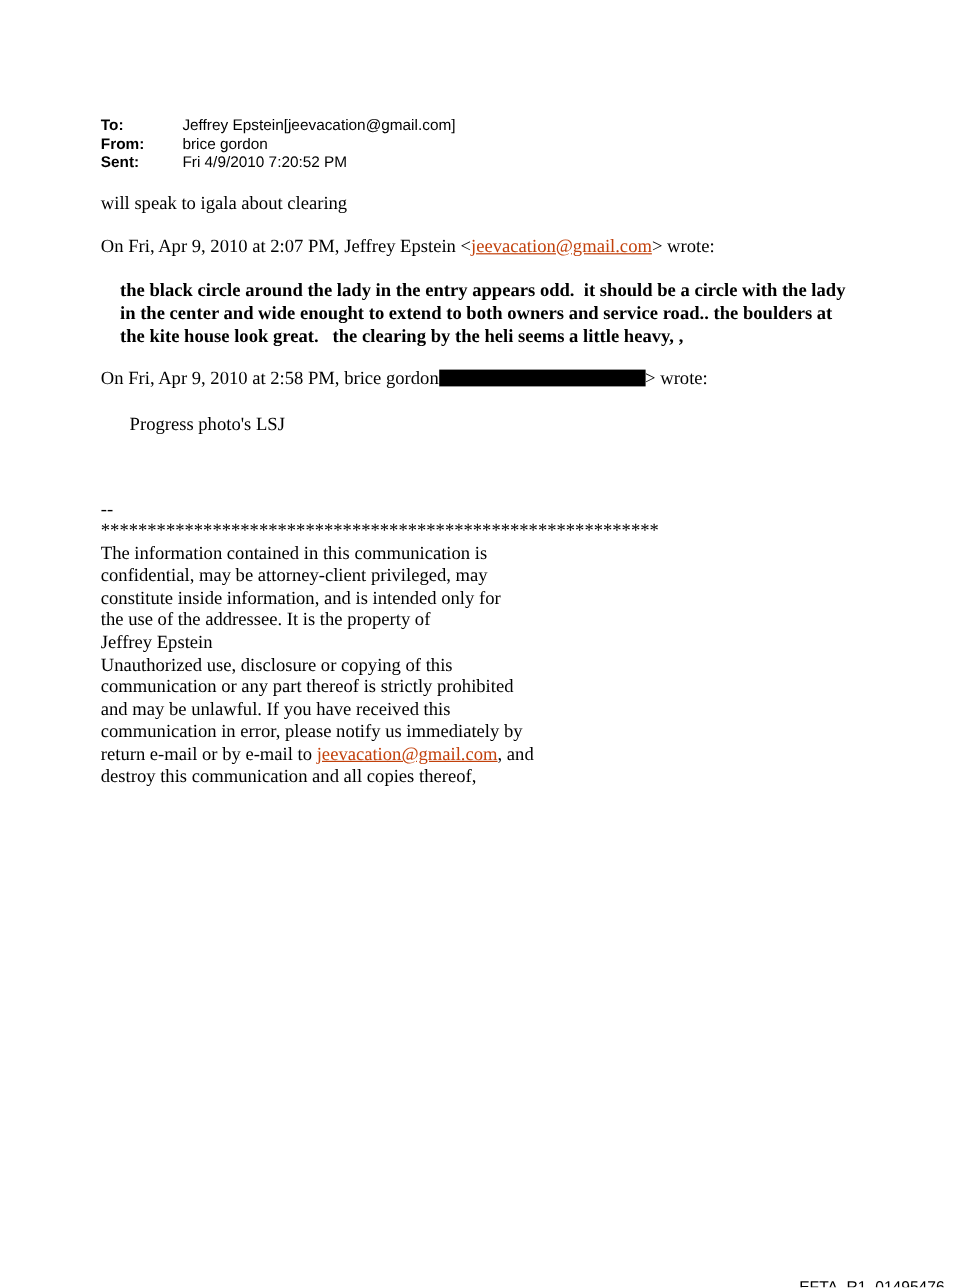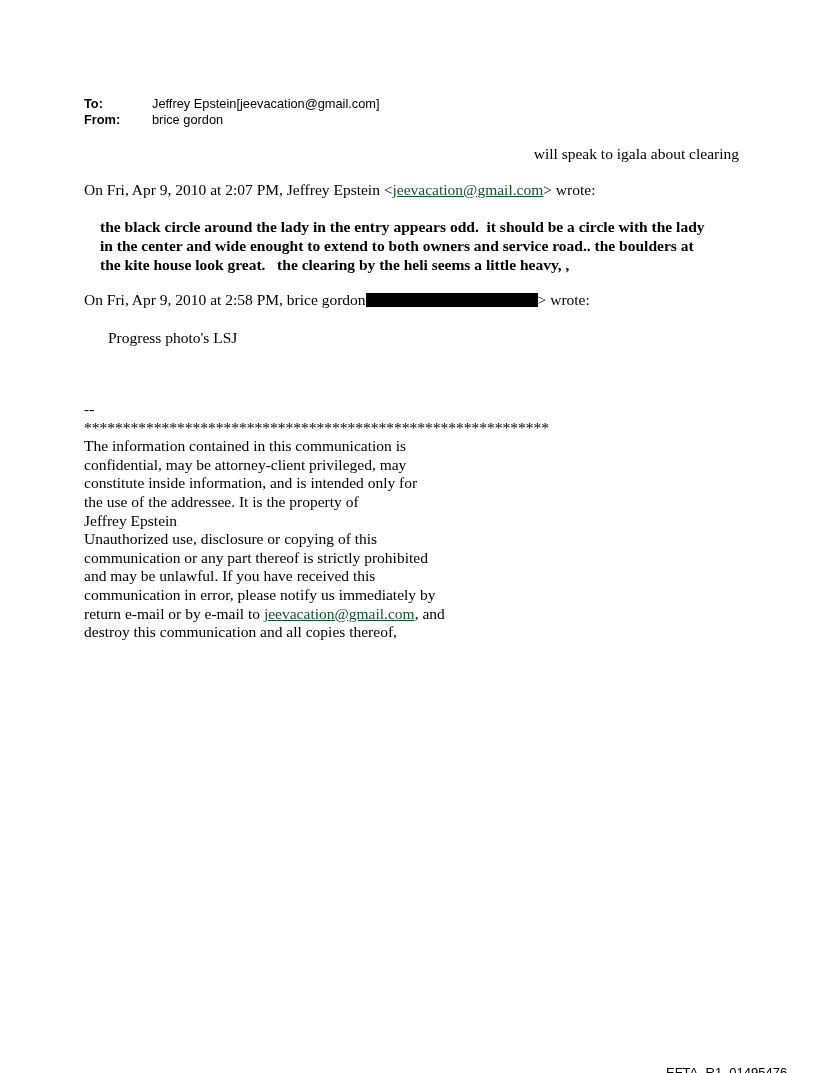--- a/index.html
+++ b/index.html
@@ -23,21 +23,21 @@
   .hdr {
     font-family: "Liberation Sans", sans-serif;
     font-size: 12.8px;
     line-height: 15.5px;
   }
   .hdr .lbl {
     display: inline-block;
     width: 68px;
     font-weight: 700;
   }
-  .opening   { margin: 17px 0 0 0; text-align: right; }
+  .opening   { margin: 17px 0 0 0; }
   .reply-line{ margin: 17px 0 0 0; }
   .quote1 {
     margin: 18px 0 0 16px;
     width: 614px;
     white-space: pre-wrap;
     font-weight: bold;
   }
   .reply-line2 { margin: 16px 0 0 0; }
   .quote2 { margin: 19px 0 12px 24px; }
   .signature {
@@ -45,21 +45,21 @@
     line-height: 18.6px;
   }
   .redaction-bar {
     display: inline-block;
     width: 172px;
     height: 14px;
     background: #000000;
     vertical-align: -2px;
   }
   a.email-link {
-    color: #14532d;
+    color: #c2410c;
     text-decoration: underline;
     cursor: pointer;
   }
   .bates {
     position: absolute;
     left: 666px;
     top: 1066px;
     font-family: "Liberation Sans", sans-serif;
     font-size: 13px;
     line-height: 14px;
@@ -71,20 +71,23 @@
 
 <div class="page">
   <div class="content">
 
     <div class="hdr">
       <div class="hdr-row">
         <span class="lbl">To:</span><span>Jeffrey Epstein[jeevacation@gmail.com]</span>
       </div>
       <div class="hdr-row">
         <span class="lbl">From:</span><span>brice gordon</span>
+      </div>
+      <div class="hdr-row">
+        <span class="lbl">Sent:</span><span>Fri 4/9/2010 7:20:52 PM</span>
       </div>
     </div>
 
     <div class="opening">will speak to igala about clearing</div>
 
     <div class="reply-line">
       <span>On Fri, Apr 9, 2010 at 2:07 PM, Jeffrey Epstein &lt;</span><a class="email-link">jeevacation@gmail.com</a><span>&gt; wrote:</span>
     </div>
 
     <div class="quote1">the black circle around the lady in the entry appears odd.  it should be a circle with the lady in the center and wide enought to extend to both owners and service road.. the boulders at the kite house look great.   the clearing by the heli seems a little heavy, ,</div>

